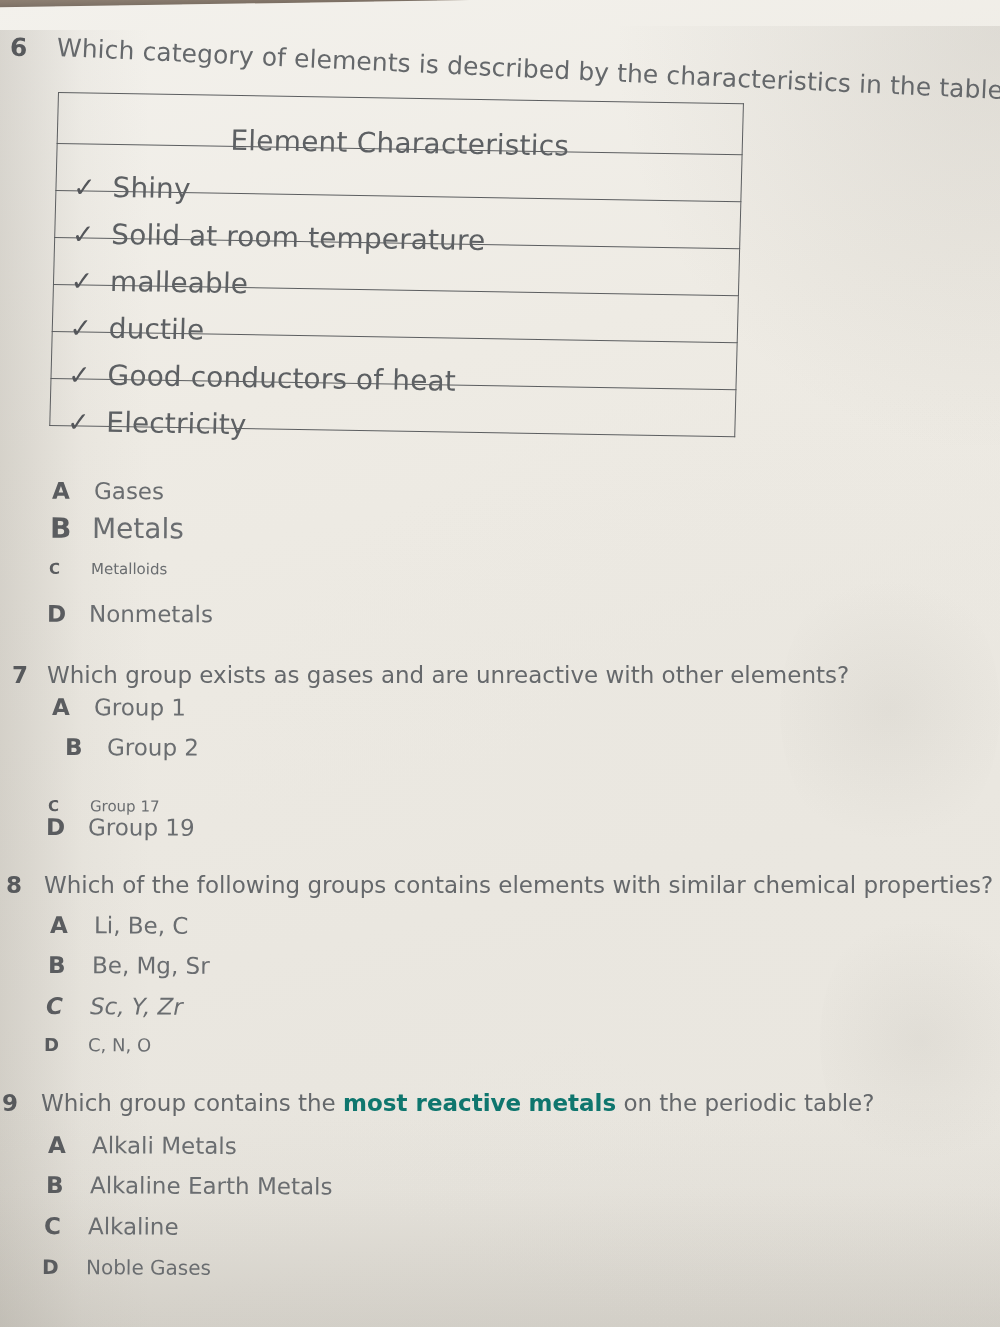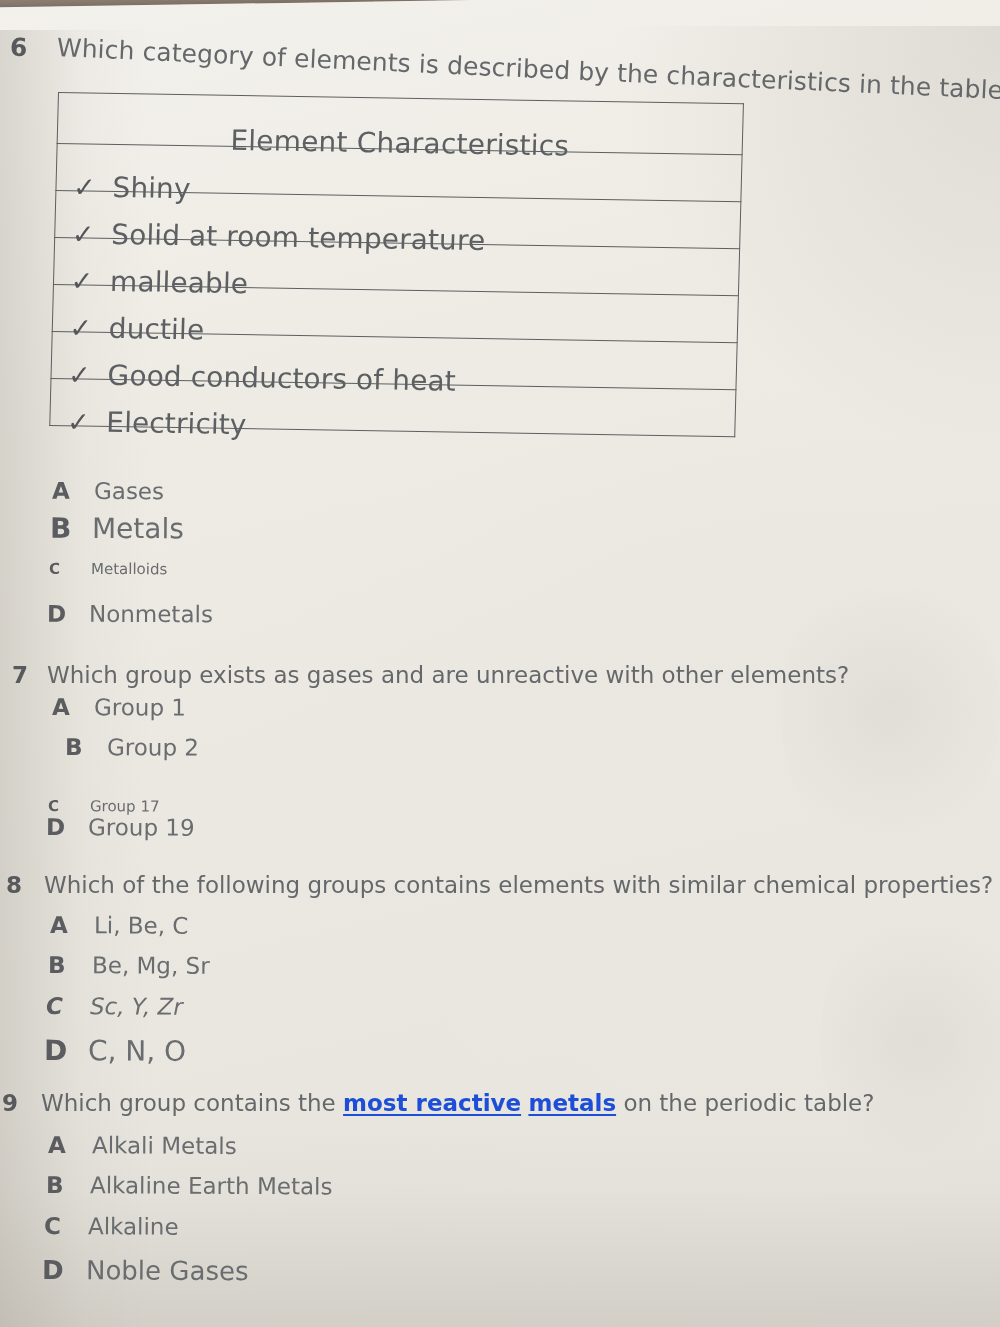--- a/index.html
+++ b/index.html
@@ -87,22 +87,21 @@
   }
   .opt .letter {
     font-weight: bold;
     color: #5a5c5f;
     display: inline-block;
   }
   .opt .otext { display: inline-block; }
 
   .emph {
     font-weight: bold;
-    color: #1d4ed8;
-    text-decoration: underline;
+    color: #0f766e;
     text-underline-offset: 3px;
   }
 
   
   #q6num {
     left: 10px; top: 33px;
     font-size: 25px;
     transform: rotate(1.4deg);
   }
   #q6text {
@@ -183,30 +182,30 @@
   #q7optC { left: 48px; top: 797px; font-size: 15px; }
   #q7optD { left: 46px; top: 814px; font-size: 23px; }
   #q7optA .letter, #q7optB .letter, #q7optC .letter, #q7optD .letter { width: 42px; }
 
   
   #q8num { left: 6px; top: 872px; font-size: 23px; }
   #q8text { left: 44px; top: 872px; font-size: 23px; text-align: center; }
   #q8optA { left: 50px; top: 912px; font-size: 23px; }
   #q8optB { left: 48px; top: 952px; font-size: 23px; }
   #q8optC { left: 46px; top: 993px; font-size: 23px; font-style: italic; }
-  #q8optD { left: 44px; top: 1034px; font-size: 28px; }
+  #q8optD { left: 44px; top: 1034px; font-size: 18px; }
   #q8optA .letter, #q8optB .letter, #q8optC .letter, #q8optD .letter { width: 44px; }
 
   
   #q9num { left: 2px; top: 1090px; font-size: 23px; }
   #q9text { left: 41px; top: 1090px; font-size: 23px; }
   #q9optA { left: 48px; top: 1132px; font-size: 23px; }
   #q9optB { left: 46px; top: 1172px; font-size: 23px; }
   #q9optC { left: 44px; top: 1213px; font-size: 23px; }
-  #q9optD { left: 42px; top: 1255px; font-size: 26px; }
+  #q9optD { left: 42px; top: 1255px; font-size: 20px; }
   #q9optA .letter, #q9optB .letter, #q9optC .letter, #q9optD .letter { width: 44px; }
 
   .rot-a { transform: rotate(0.3deg); transform-origin: 0 50%; }
 </style>
 </head>
 <body>
 
 <div id="page">
 
   <div class="desk"></div>

